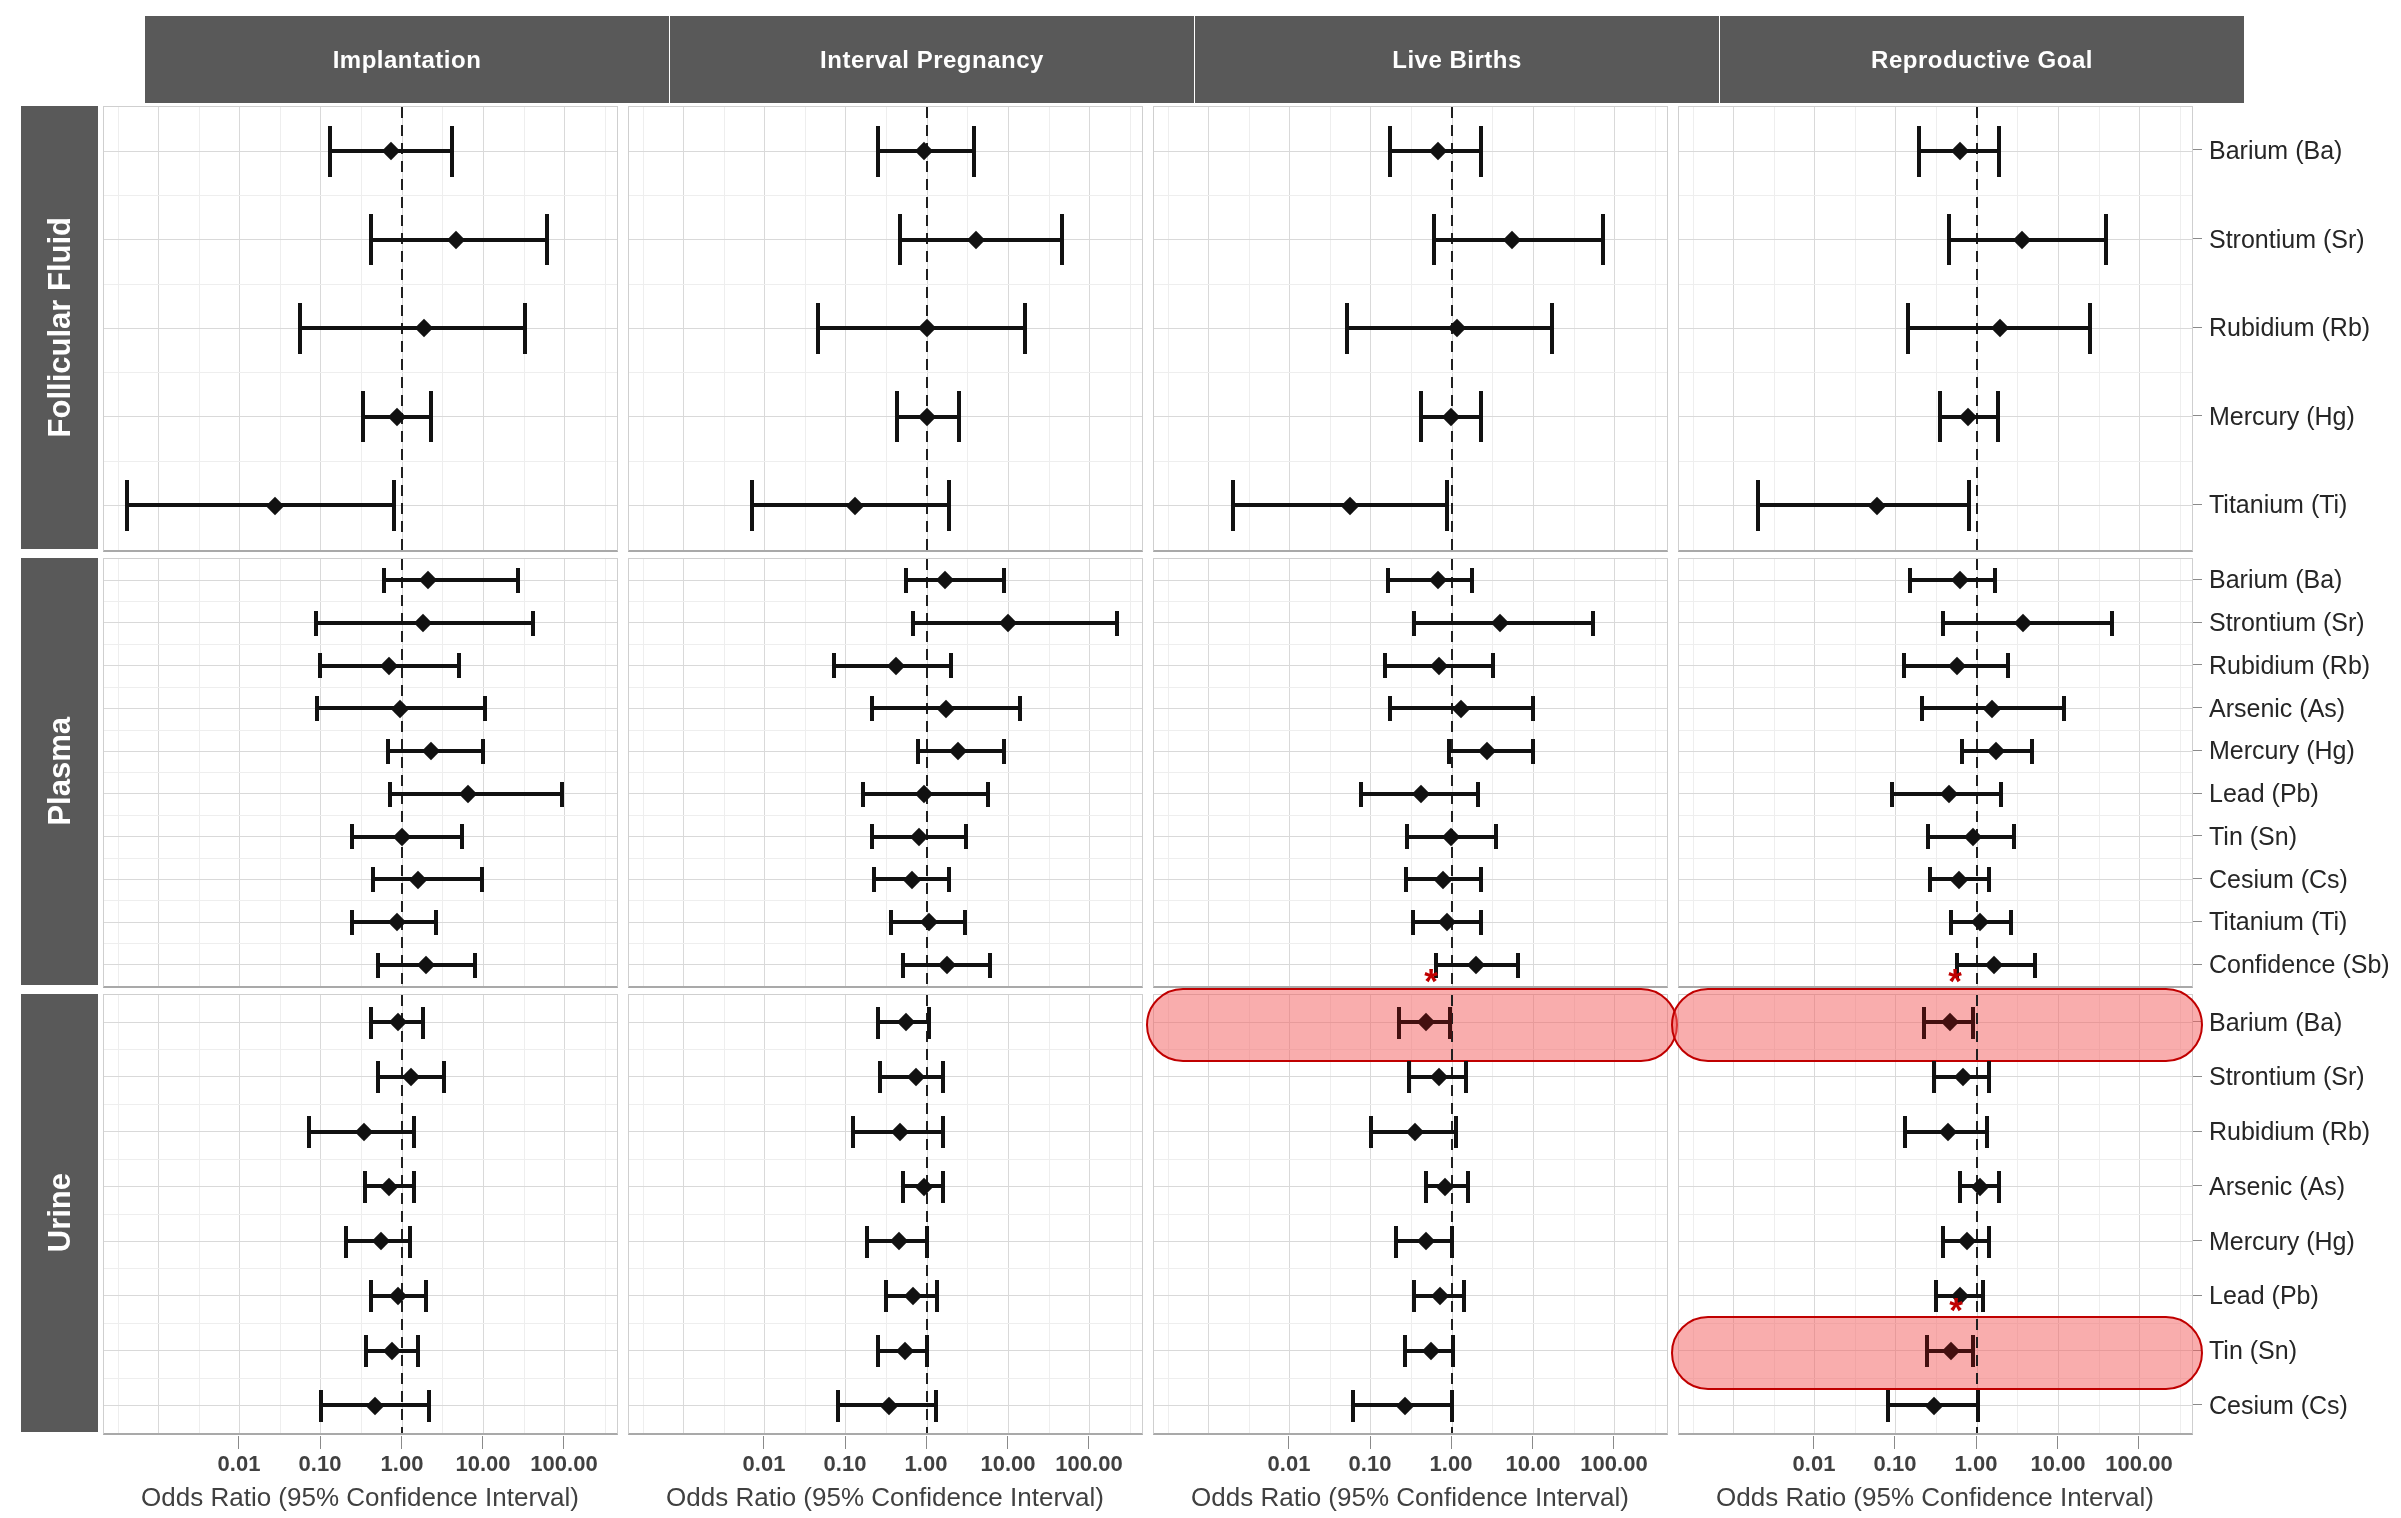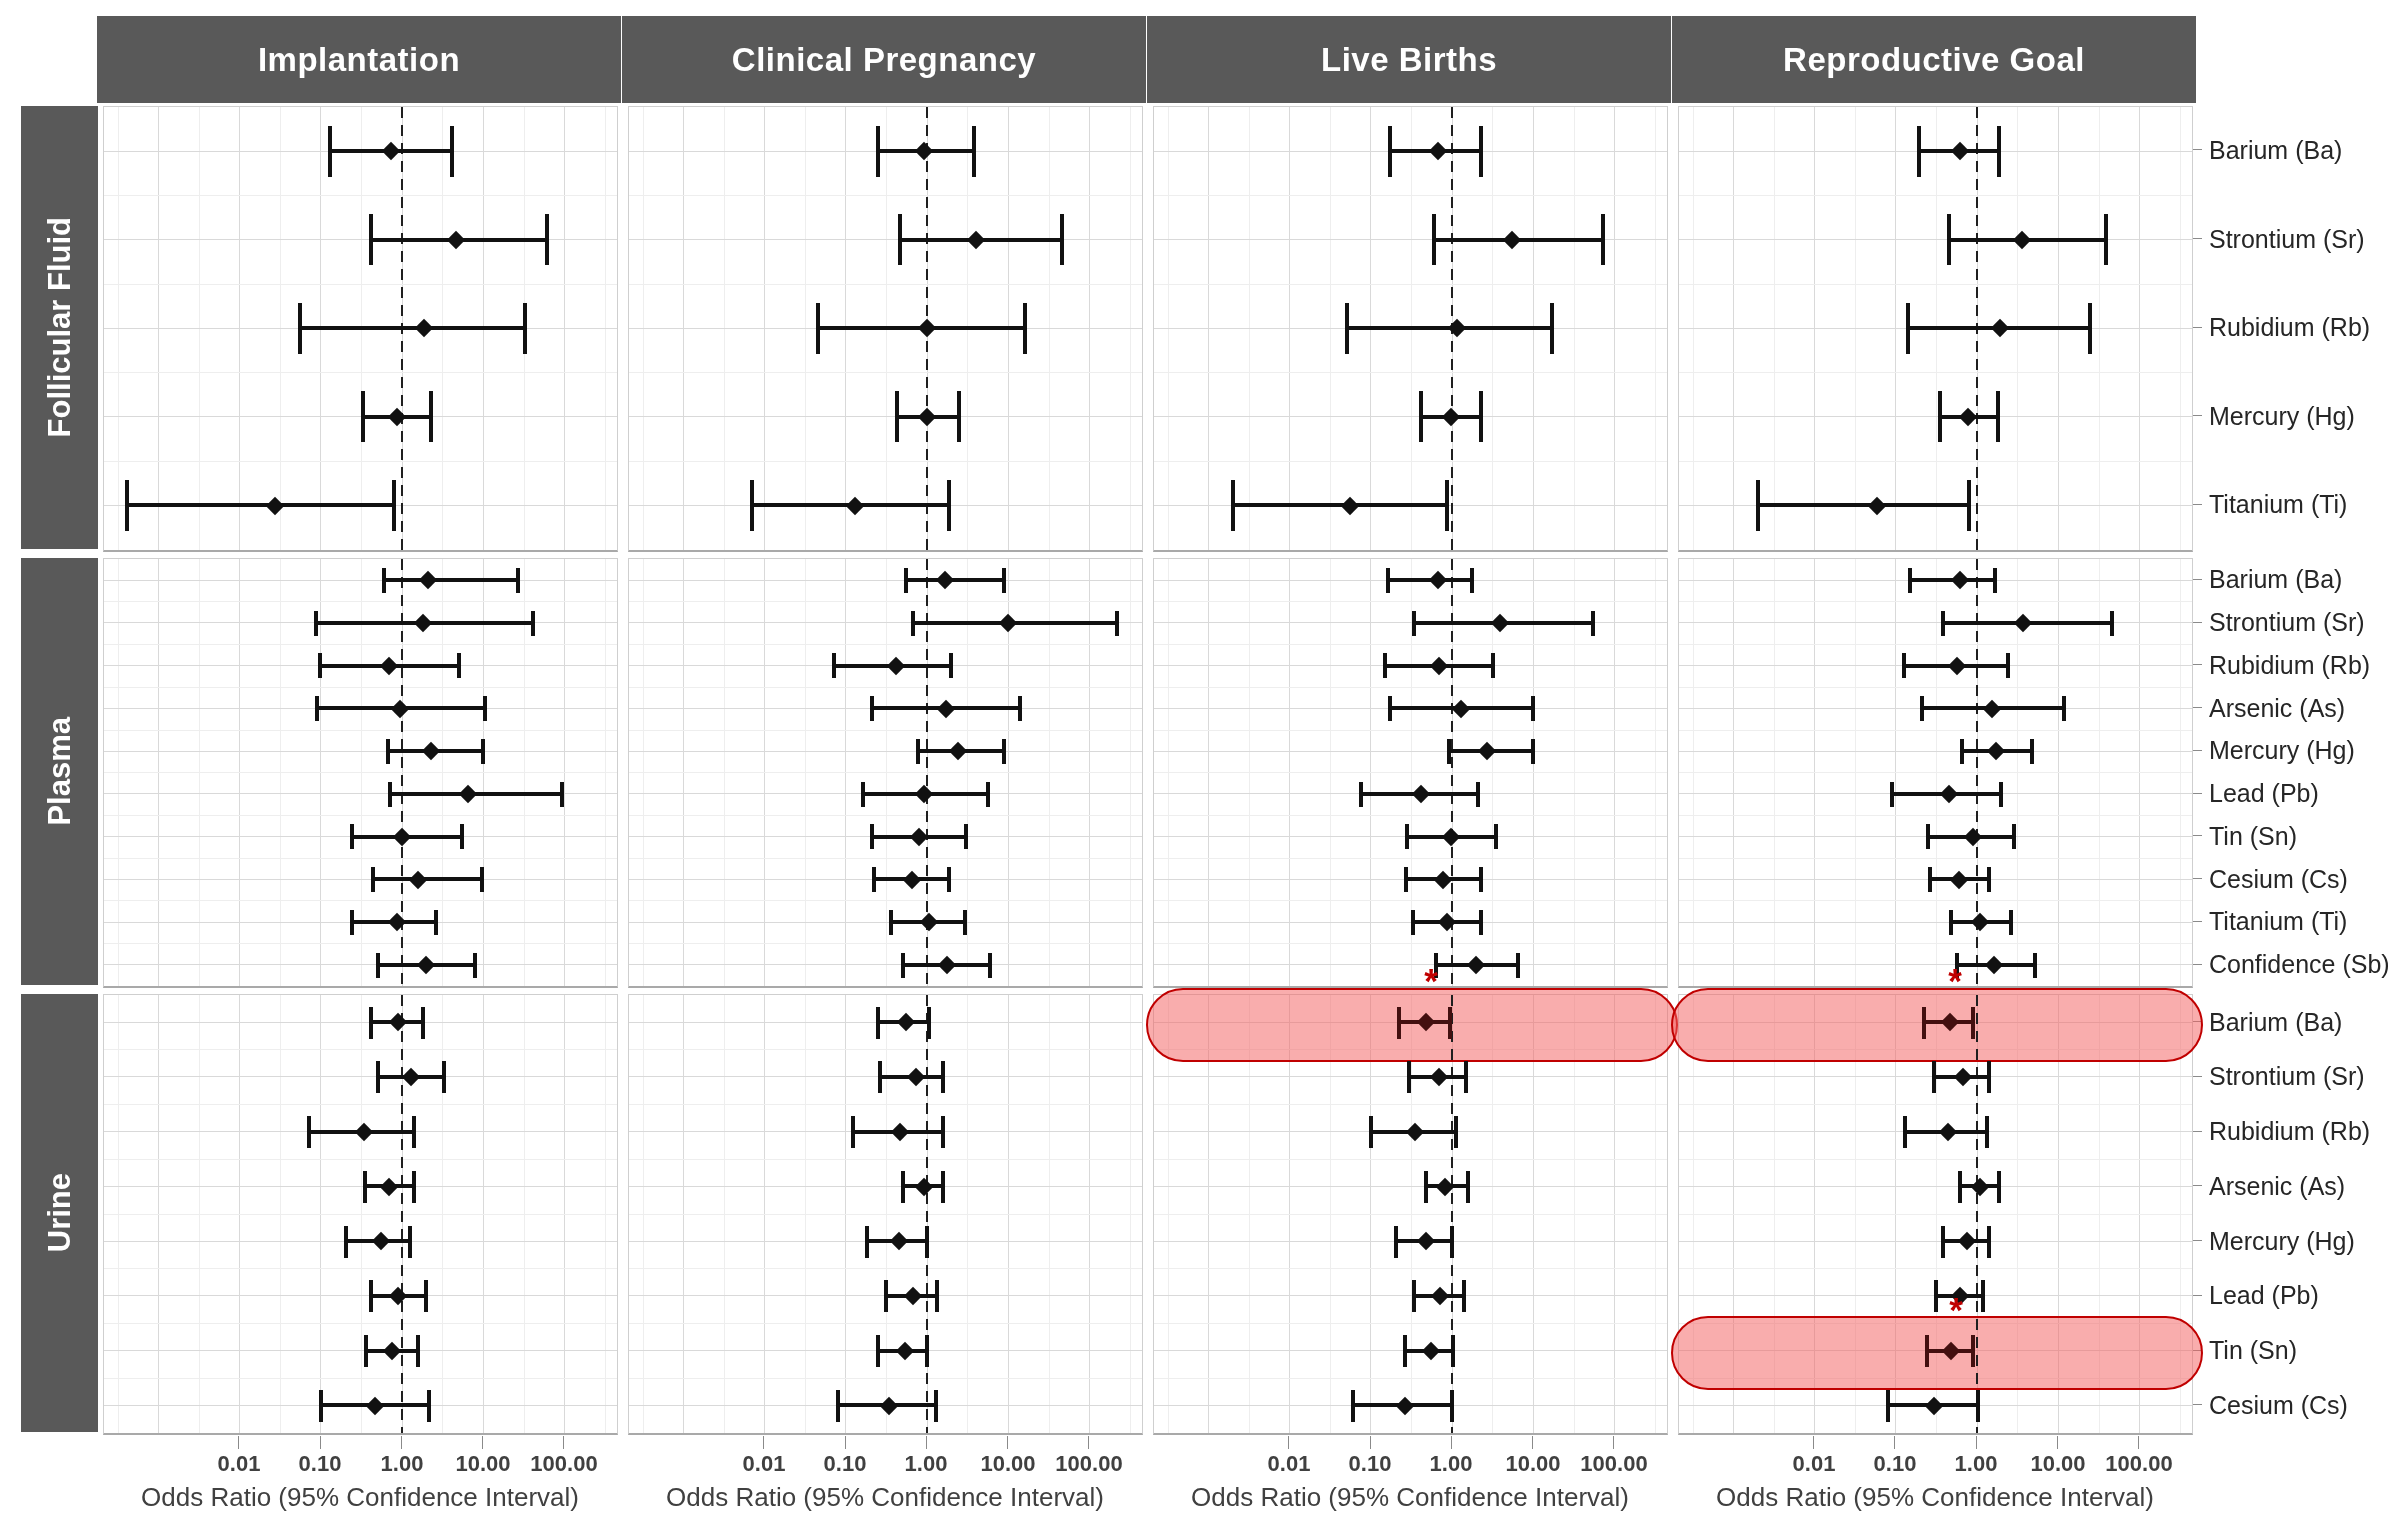--- a/index.html
+++ b/index.html
@@ -1,19 +1,19 @@
 <!DOCTYPE html>
 <html style="font-size:7.7px"><head>
 <meta charset="utf-8">
 <style>
   html,body{margin:0;padding:0;background:#ffffff;}
   body{font-family:"Liberation Sans","DejaVu Sans",sans-serif;}
   #figure{position:relative;width:2442px;height:1518px;background:#fff;overflow:hidden;}
-  .header-box{position:absolute;background:#595959;color:#fff;font-weight:bold;font-size:33px;
-    display:flex;align-items:center;justify-content:center;letter-spacing:0.5px;}
+  .header-box{position:absolute;background:#595959;color:#fff;font-weight:bold;font-size:24px;
+    display:flex;align-items:center;justify-content:center;letter-spacing:0.5px;margin-left:48px;}
   .group-strip{position:absolute;background:#595959;color:#fff;font-weight:bold;font-size:31px;
     display:flex;align-items:center;justify-content:center;}
   .group-strip span{writing-mode:vertical-rl;transform:rotate(180deg);white-space:nowrap;}
   .panel{position:absolute;background:#fff;border:1px solid #cfcfcf;border-bottom:2.9px solid #a9a9a9;overflow:visible;}
   .vgrid,.hgrid{position:absolute;}
   .refline{position:absolute;width:1.9px;top:0;bottom:0;
     background-image:repeating-linear-gradient(180deg,#1f1f1f 0 10.6px,rgba(0,0,0,0) 10.6px 18px);}
   .ci-bar{position:absolute;height:4.3px;background:#111;}
   .ci-cap{position:absolute;width:4.3px;background:#111;}
   .or-point{position:absolute;width:13px;height:13px;background:#111;transform:translate(-50%,-50%) rotate(45deg);}
@@ -23,21 +23,21 @@
   .row-tick{position:absolute;height:1.4px;width:8.6px;background:#8a8a8a;}
   .x-tick-mark{position:absolute;width:1.4px;background:#8a8a8a;}
   .x-tick-label{position:absolute;font-size:22px;font-weight:bold;color:#404040;transform:translateX(-50%);}
   .x-axis-title{position:absolute;font-size:26px;color:#404040;transform:translateX(-50%);white-space:nowrap;}
 </style>
 </head>
 <body>
 
 <div id="figure">
     <div class="header-box" style="left: 97px; top: 16px; width: 524px; height: 87px;">Implantation</div>
-    <div class="header-box" style="left: 622px; top: 16px; width: 524px; height: 87px;">Clinical Pregnancy</div>
+    <div class="header-box" style="left: 622px; top: 16px; width: 524px; height: 87px;">Interval Pregnancy</div>
     <div class="header-box" style="left: 1147px; top: 16px; width: 524px; height: 87px;">Live Births</div>
     <div class="header-box" style="left: 1672px; top: 16px; width: 524px; height: 87px;">Reproductive Goal</div>
     <div class="group-strip" style="left: 21px; top: 106px; width: 77px; height: 443px;">
       <span>Follicular Fluid</span>
     </div>
     <div class="row-tick" style="left: 2193px; top: 149px;"></div>
     <div class="row-label" style="left: 2209px; top: 150px;">Barium (Ba)</div>
     <div class="row-tick" style="left: 2193px; top: 238px;"></div>
     <div class="row-label" style="left: 2209px; top: 239px;">Strontium (Sr)</div>
     <div class="row-tick" style="left: 2193px; top: 327px;"></div>

